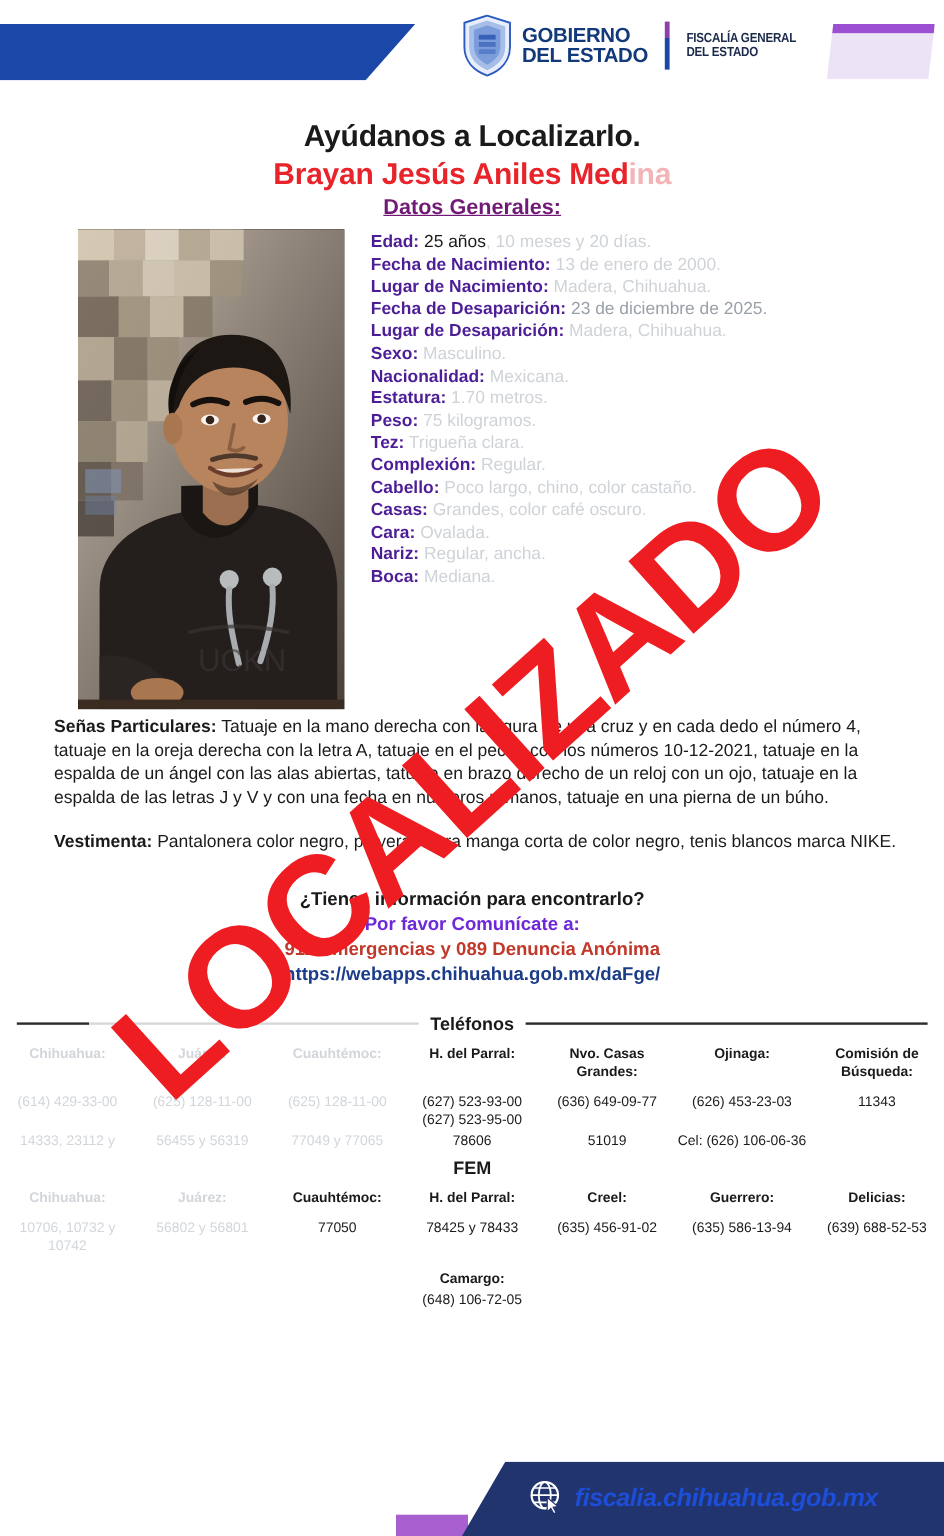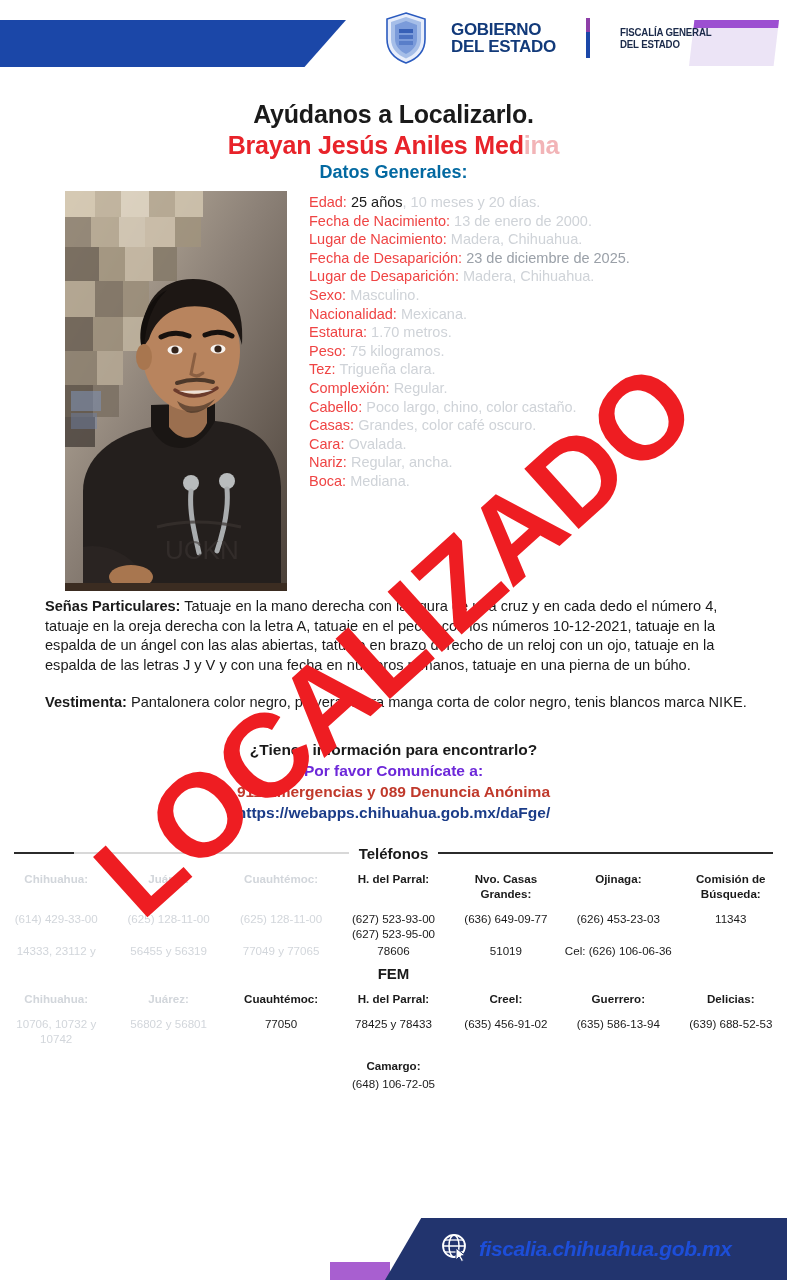--- a/index.html
+++ b/index.html
@@ -43,21 +43,21 @@
     right: 8px; top: 20px;
     width: 90px; height: 8px;
     background: #9c4fd1;
     clip-path: polygon(6% 0, 100% 0, 99% 100%, 5% 100%);
   }
   .hdr-logo {
     position: absolute;
     left: 385px; top: 12px;
     display: flex;
     align-items: center;
-    gap: 24px;
+    gap: 8px;
   }
   .shield {
     width: 42px; height: 52px;
     position: relative;
   }
   .gob-text {
     font-weight: bold;
     color: #123a7a;
     font-size: 17px;
     line-height: 17px;
@@ -95,22 +95,23 @@
     font-size: 25px;
     font-weight: bold;
     color: #e8232a;
     margin-top: 2px;
     letter-spacing: -0.2px;
   }
   .title-name .dim { color: #f2b4b7; }
   .title-sub {
     font-size: 18px;
     font-weight: bold;
-    color: #0369a1;
+    color: #701a75;
     margin-top: 2px;
+    text-decoration: underline;
   }
 
   
   .body-row {
     display: flex;
     margin-top: 8px;
     padding: 0 40px 0 65px;
     gap: 22px;
   }
   .photo {
@@ -124,21 +125,21 @@
   .photo svg { display: block; width: 100%; height: 100%; }
 
   .datos {
     flex: 1;
     font-size: 14.5px;
     line-height: 18.6px;
     color: #cfd3d8;
     padding-top: 2px;
   }
   .datos .line { display: block; }
-  .datos b { color: #ef4444; font-weight: normal; }
+  .datos b { color: #4c1d95; font-weight: bold; }
   .datos .vis { color: #1a1a1a; }
   .datos .semi { color: #9aa0a8; }
 
   
   .para {
     padding: 0 40px 0 45px;
     font-size: 14.6px;
     line-height: 19.5px;
     color: #1a1a1a;
   }

